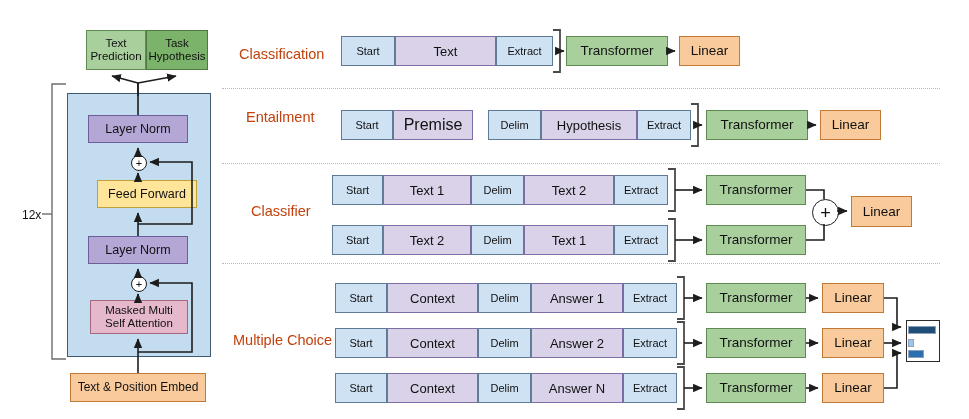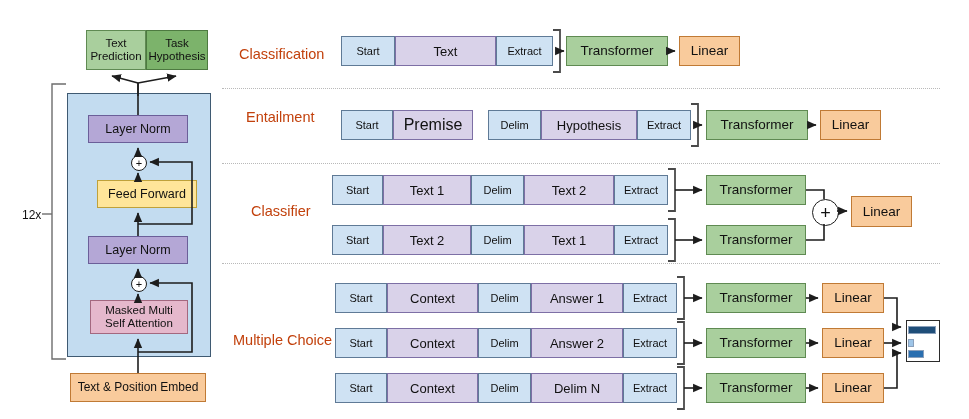--- a/index.html
+++ b/index.html
@@ -152,21 +152,21 @@
 
   <div class="tok c-blue" style="left:335px;top:328px;width:52px;height:30px;">Start</div>
   <div class="tok c-purple purple" style="left:387px;top:328px;width:91px;height:30px;font-size:13px;">Context</div>
   <div class="tok c-blue" style="left:478px;top:328px;width:53px;height:30px;">Delim</div>
   <div class="tok c-purple purple" style="left:531px;top:328px;width:92px;height:30px;font-size:13px;">Answer 2</div>
   <div class="tok c-blue" style="left:623px;top:328px;width:54px;height:30px;">Extract</div>
 
   <div class="tok c-blue" style="left:335px;top:373px;width:52px;height:30px;">Start</div>
   <div class="tok c-purple purple" style="left:387px;top:373px;width:91px;height:30px;font-size:13px;">Context</div>
   <div class="tok c-blue" style="left:478px;top:373px;width:53px;height:30px;">Delim</div>
-  <div class="tok c-purple purple" style="left:531px;top:373px;width:92px;height:30px;font-size:13px;">Delim N</div>
+  <div class="tok c-purple purple" style="left:531px;top:373px;width:92px;height:30px;font-size:13px;">Answer N</div>
   <div class="tok c-blue" style="left:623px;top:373px;width:54px;height:30px;">Extract</div>
 
   <div class="box c-green" style="left:706px;top:283px;width:100px;height:30px;font-size:13.5px;">
     <span>Transformer</span>
   </div>
   <div class="box c-green" style="left:706px;top:328px;width:100px;height:30px;font-size:13.5px;">
     <span>Transformer</span>
   </div>
   <div class="box c-green" style="left:706px;top:373px;width:100px;height:30px;font-size:13.5px;">
     <span>Transformer</span>

